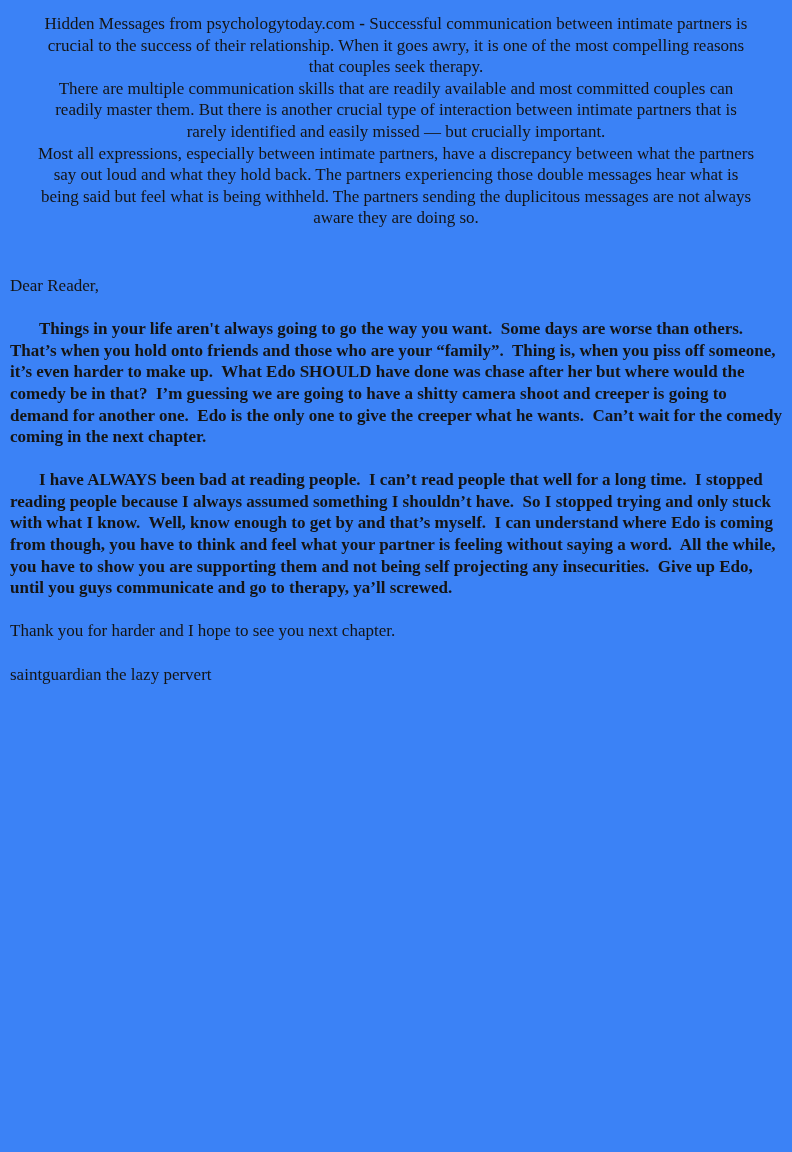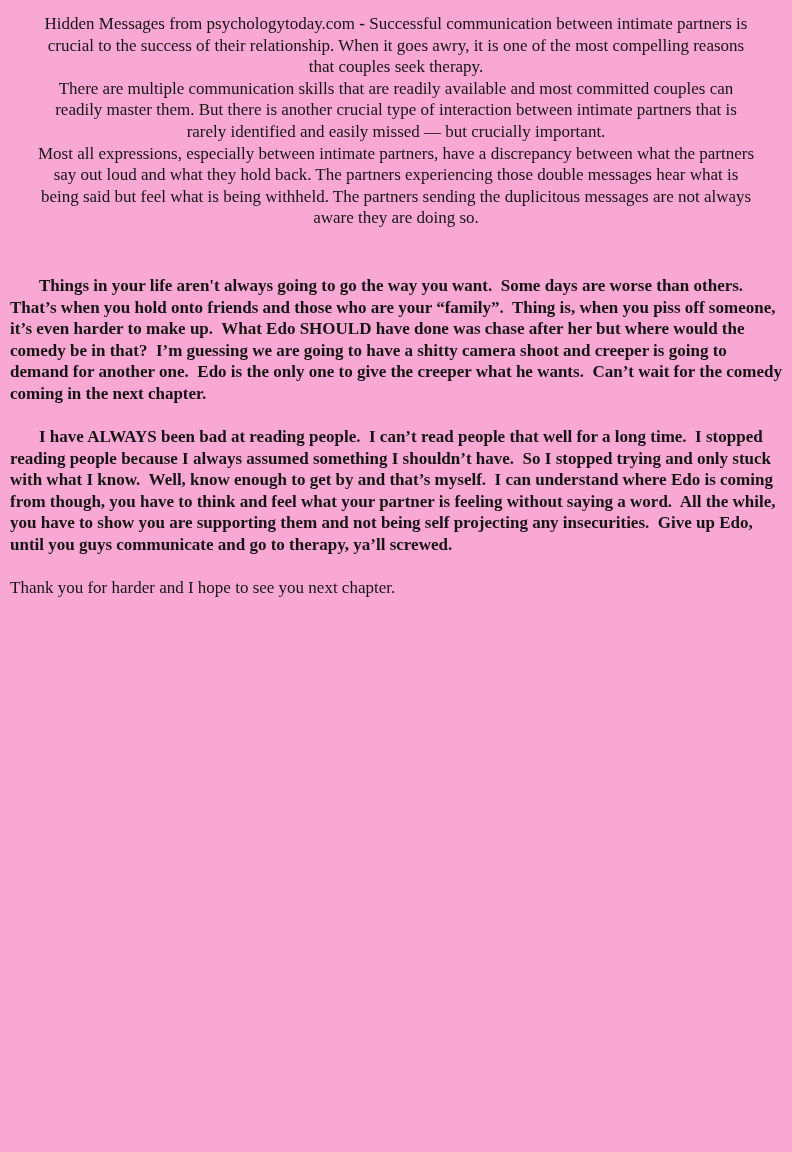--- a/index.html
+++ b/index.html
@@ -5,21 +5,21 @@
   html, body {
     margin: 0;
     padding: 0;
     background: #ffffff;
   }
   .page {
     box-sizing: border-box;
     width: 792px;
     min-height: 1152px;
     padding: 13px 10px 0 10px;
-    background: #f9a8d4;
+    background: #3b82f6;
     font-family: "Liberation Serif", "DejaVu Serif", serif;
     font-size: 17px;
     line-height: 21.6px;
     color: #141414;
   }
   
   .header-block {
     text-align: center;
     margin: 0 0 46px 0;
   }
@@ -52,18 +52,20 @@
     <p>There are multiple communication skills that are readily available and most committed couples can
 readily master them. But there is another crucial type of interaction between intimate partners that is
 rarely identified and easily missed — but crucially important.</p>
     <p>Most all expressions, especially between intimate partners, have a discrepancy between what the partners
 say out loud and what they hold back. The partners experiencing those double messages hear what is
 being said but feel what is being withheld. The partners sending the duplicitous messages are not always
 aware they are doing so.</p>
   </div>
 
   <div class="letter">
+    <p>Dear Reader,</p>
     <p class="para-indent">Things in your life aren't always going to go the way you want.  Some days are worse than others.  That’s when you hold onto friends and those who are your “family”.  Thing is, when you piss off someone, it’s even harder to make up.  What Edo SHOULD have done was chase after her but where would the comedy be in that?  I’m guessing we are going to have a shitty camera shoot and creeper is going to demand for another one.  Edo is the only one to give the creeper what he wants.  Can’t wait for the comedy coming in the next chapter.</p>
     <p class="para-indent">I have ALWAYS been bad at reading people.  I can’t read people that well for a long time.  I stopped reading people because I always assumed something I shouldn’t have.  So I stopped trying and only stuck with what I know.  Well, know enough to get by and that’s myself.  I can understand where Edo is coming from though, you have to think and feel what your partner is feeling without saying a word.  All the while, you have to show you are supporting them and not being self projecting any insecurities.  Give up Edo, until you guys communicate and go to therapy, ya’ll screwed.</p>
     <p>Thank you for harder and I hope to see you next chapter.</p>
+    <p>saintguardian the lazy pervert</p>
   </div>
 
 </div>
 
 </body></html>

